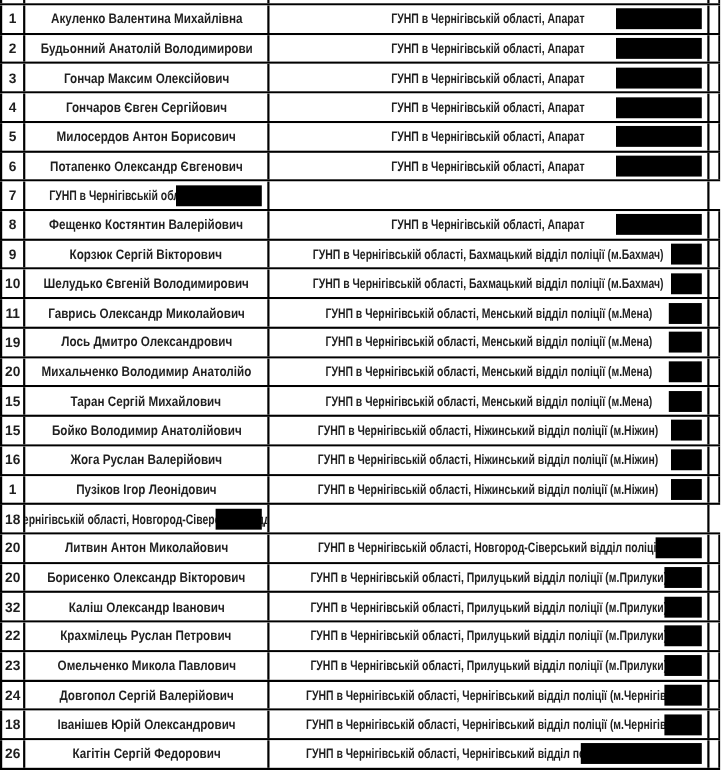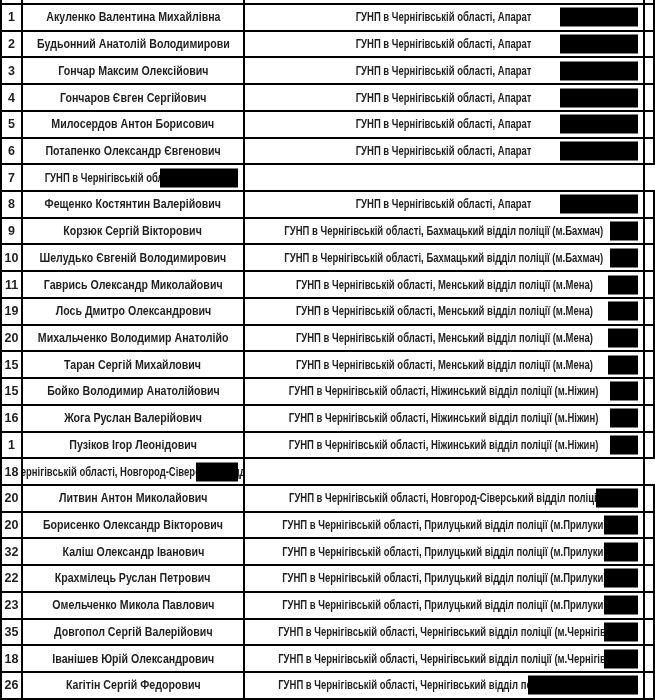--- a/index.html
+++ b/index.html
@@ -338,21 +338,21 @@
           <span>Омельченко Микола Павлович</span>
         </div>
     <div class="cell dept">
       <span class="dept-text">ГУНП в Чернігівській області, Прилуцький відділ поліції (м.Прилуки)</span>
       <span class="redact" style="width: 34px; background: rgb(0, 0, 0);"></span>
     </div>
     <div class="cell edge"></div>
   </div>
 
   <div class="row">
-    <div class="cell num">35</div>
+    <div class="cell num">24</div>
     <div class="cell name">
           <span>Довгопол Сергій Валерійович</span>
         </div>
     <div class="cell dept">
       <span class="dept-text">ГУНП в Чернігівській області, Чернігівський відділ поліції (м.Чернігів)</span>
       <span class="redact" style="width: 34px; background: rgb(0, 0, 0);"></span>
     </div>
     <div class="cell edge"></div>
   </div>
 

